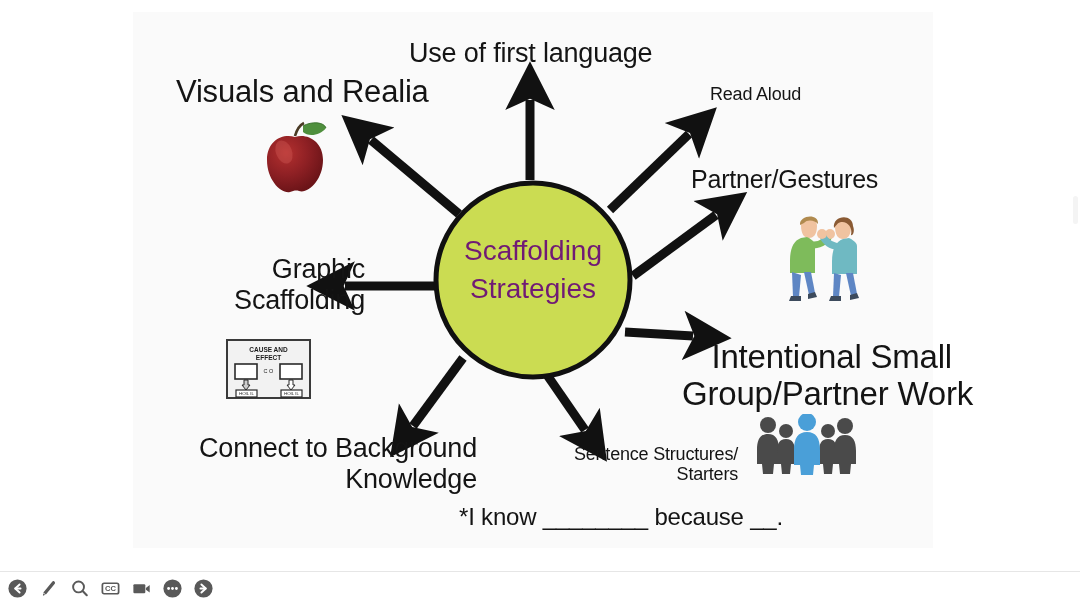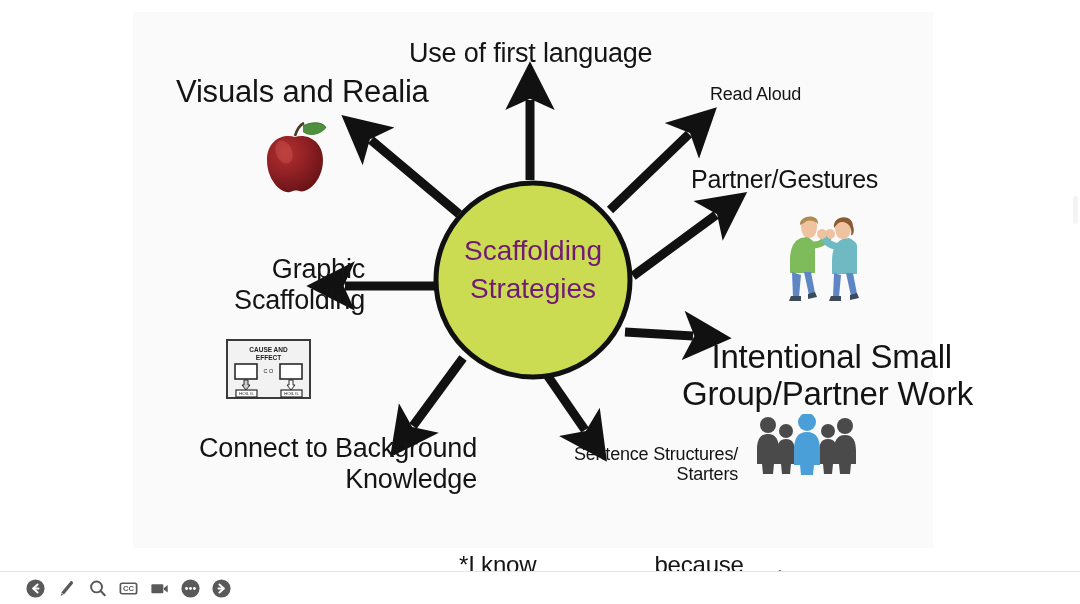--- a/index.html
+++ b/index.html
@@ -56,21 +56,21 @@
   }
 
   #lbl-first-language { left: 276px;  top: 26px;  font-size: 27px; }
   #lbl-visuals        { left: 43px;   top: 62px;  font-size: 31px; }
   #lbl-read-aloud     { left: 577px;  top: 72px;  font-size: 18px; }
   #lbl-modeling       { left: 558px;  top: 153px; font-size: 25px; }
   #lbl-graphic        { left: 52px;   top: 242px; font-size: 27px; width: 180px; }
   #lbl-small-group    { left: 549px;  top: 326px; font-size: 33px; width: 270px; }
   #lbl-connect        { left: 58px;   top: 421px; font-size: 27px; width: 286px; }
   #lbl-sentence       { left: 345px;  top: 432px; font-size: 18px; width: 260px; }
-  #lbl-sentence-star  { left: 300px;  top: 491px; font-size: 24px; width: 350px; margin-top: 48px; }
+  #lbl-sentence-star  { left: 300px;  top: 491px; font-size: 24px; width: 350px; }
 
   
   #circle-text {
     position: absolute;
     left: 302px;
     top: 220px;
     width: 196px;
     text-align: center;
     color: #701a75;
     font-size: 28px;
@@ -92,21 +92,21 @@
     position: absolute;
     left: 0;
     top: 571px;
     width: 1080px;
     height: 33px;
     background: #ffffff;
     border-top: 1px solid #e6e6e6;
     display: flex;
     align-items: center;
     gap: 9px;
-    padding-left: 24px;
+    padding-left: 6px;
     box-sizing: border-box;
   }
   .tb-btn {
     width: 22px;
     height: 22px;
     display: flex;
     align-items: center;
     justify-content: center;
     cursor: pointer;
     color: #595959;

